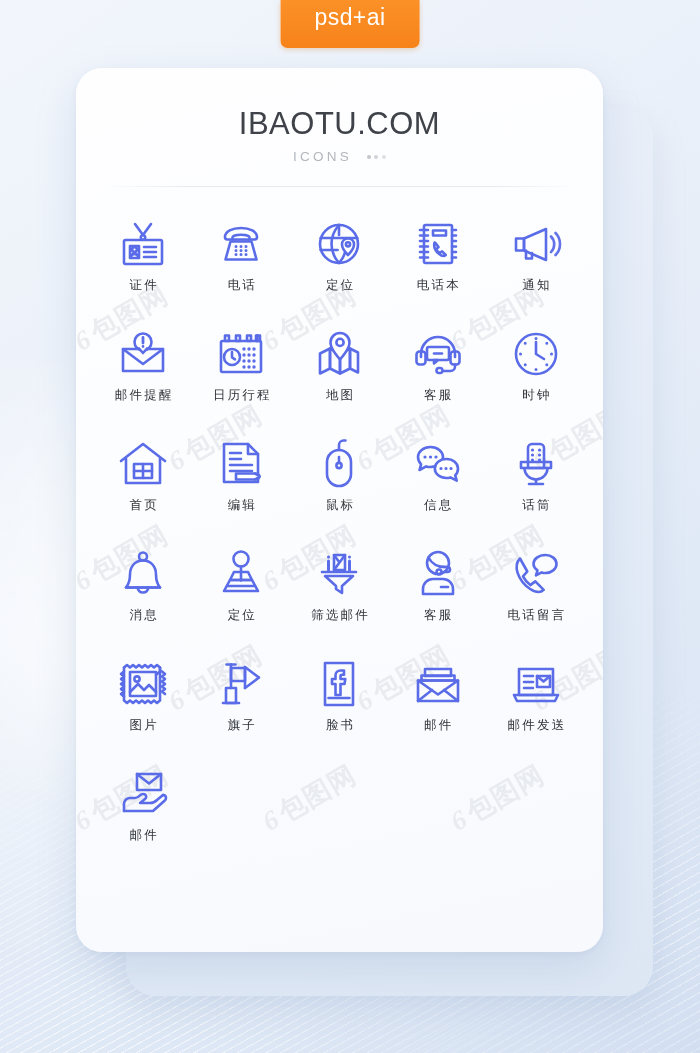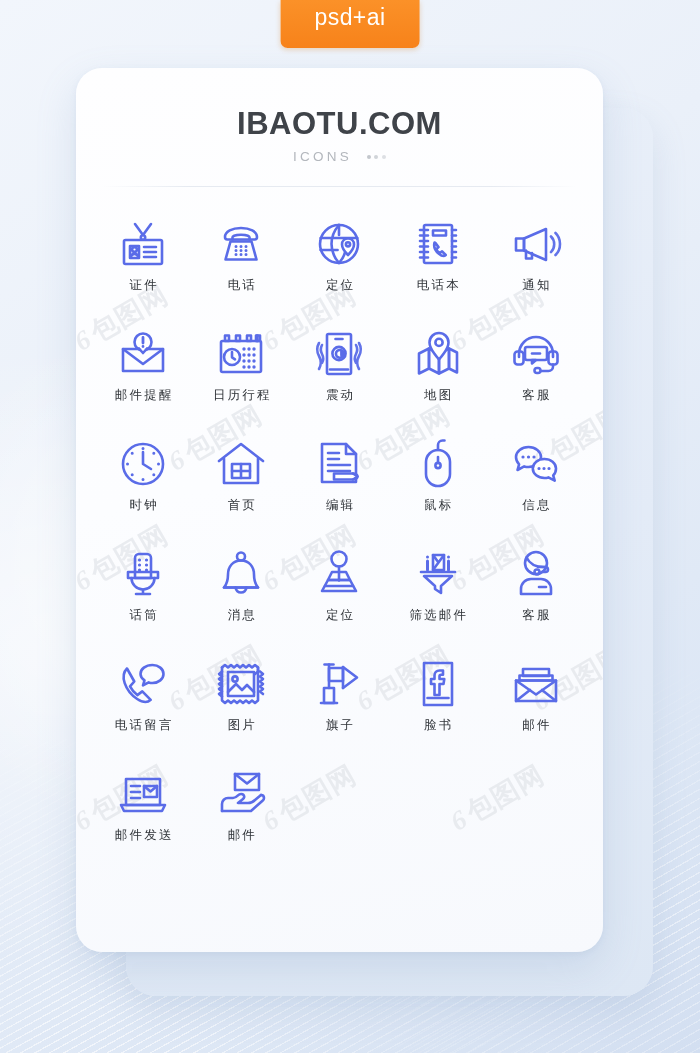--- a/index.html
+++ b/index.html
@@ -63,21 +63,21 @@
     position:absolute;left:76px;top:68px;
     width:527px;height:884px;border-radius:26px;
     background:linear-gradient(168deg,#fefeff 0%, #fcfdff 45%, #f7f9fd 100%);
     box-shadow:0 16px 40px rgba(120,150,190,.20), 0 2px 6px rgba(120,150,190,.10);
     overflow:hidden;
   }
 
   
   .header{padding-top:40px;text-align:center;position:relative;z-index:3;}
   .title{
-    font-size:31px;letter-spacing:.5px;color:#3f4349;font-weight:700;line-height:1;
+    font-size:31px;letter-spacing:.5px;color:#3f4349;font-weight:400;line-height:1;
   }
   .subtitle-row{
     margin-top:11px;display:flex;align-items:center;justify-content:center;gap:14px;
   }
   .subtitle{font-size:13.5px;letter-spacing:3.2px;color:#b3b7bd;line-height:1;}
   .dots{display:flex;align-items:center;gap:3.5px;margin-left:1px;}
   .dots i{display:block;width:4px;height:4px;border-radius:50%;background:#c3c7cd;}
   .dots i:nth-child(2){background:#d0d4d9;}
   .dots i:nth-child(3){background:#dde0e4;}
   .divider{
@@ -245,34 +245,20 @@
           <path d="M12 9.5h4v5.5h-4zM23 9.5h4v5.5h-4zM34 9.5h4v5.5h-4zM44 9.5h.5v5.5H44"></path>
           <path d="M43 9.5h4v5.5h-4z"></path>
           <circle cx="19" cy="31" r="8"></circle>
           <path d="M19 26v5.3l3 2"></path>
           <path d="M31 23h.01M36 23h.01M41 23h.01M31 29h.01M36 29h.01M41 29h.01M31 35h.01M36 35h.01M41 35h.01M31 41h.01M36 41h.01M41 41h.01" stroke-width="3.4"></path>
         </svg>
       </div>
       <div class="lbl">日历行程</div>
     </div>
 
-    <div class="cell">
-      <div class="ico">
-        <svg width="56" height="56" viewBox="0 0 56 56" fill="none" stroke="#5a6ce8" stroke-width="2.6" stroke-linecap="round" stroke-linejoin="round">
-          <rect x="16" y="8" width="24" height="40" rx="1.5"></rect>
-          <path d="M24.5 13h7"></path>
-            <path d="M19 43.5h18"></path>
-          <circle cx="28" cy="27.5" r="6.6"></circle>
-          <path d="M31.2 30.8c-1.4 1.4-4 1.2-5.4-.4-1.4-1.7-1-4.3.6-5.6 1.8-1.4 4.5-1 5.8.9 1 1.4.9 3.3 0 4.2-.7.7-1.8.5-1.8-.7v-4.3"></path>
-          <path d="M11 19c-1.6 3-1.6 6 0 9s1.6 6 0 9M8 17c-2.2 4-2.2 9 0 13s2.2 9 0 13" opacity=".95"></path>
-          <path d="M45 19c1.6 3 1.6 6 0 9s-1.6 6 0 9M48 17c2.2 4 2.2 9 0 13s-2.2 9 0 13" opacity=".95"></path>
-        </svg>
-      </div>
-      <div class="lbl">震动</div>
-    </div>
 
     <div class="cell">
       <div class="ico">
         <svg width="56" height="56" viewBox="0 0 56 56" fill="none" stroke="#5a6ce8" stroke-width="2.6" stroke-linecap="round" stroke-linejoin="round">
           <path d="M9 27.5l10-5v20l-10 5z"></path>
           <path d="M19 22.5l10 5v20l-10-5z"></path>
           <path d="M29 27.5l10-5v20l-10 5z"></path>
           <path d="M39 22.5l8 4v20l-8-4z"></path>
           <path d="M29 7c5.3 0 9.5 4.2 9.5 9.4 0 7-9.5 17-9.5 17s-9.5-10-9.5-17C19.5 11.2 23.7 7 29 7z" fill="#fff"></path>
           <circle cx="29" cy="16.4" r="3.6"></circle>

